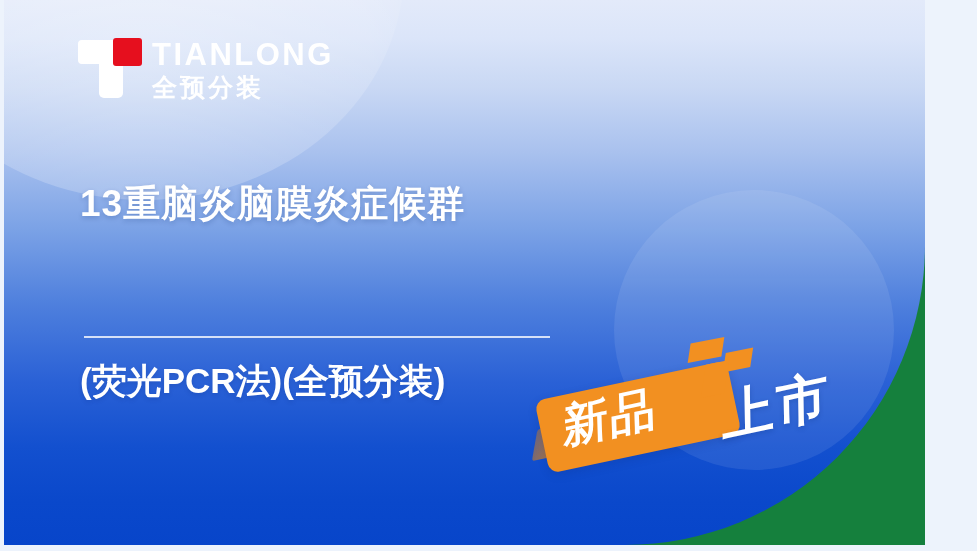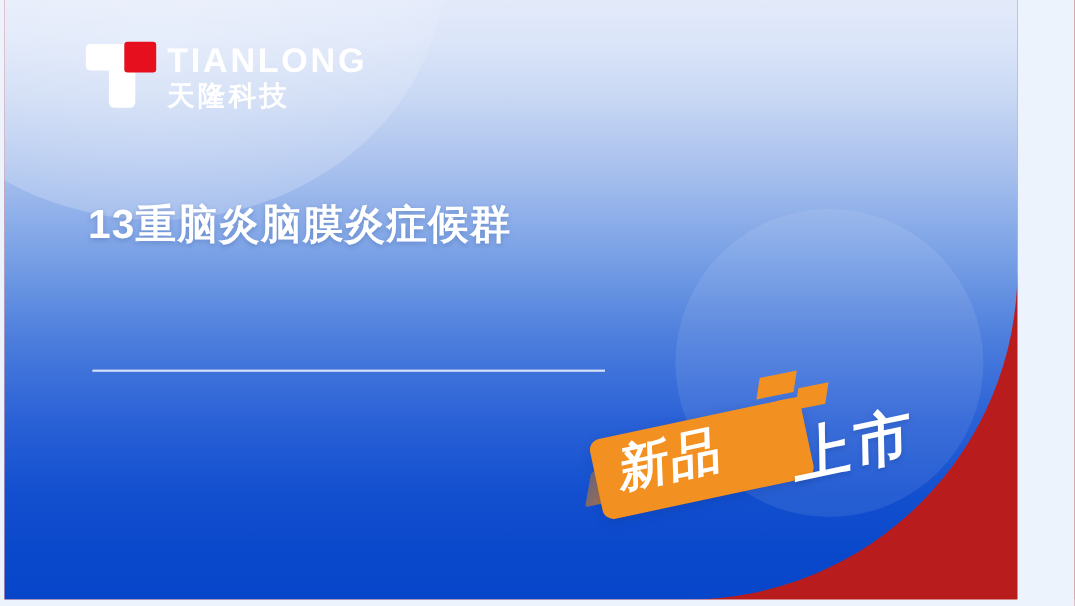--- a/index.html
+++ b/index.html
@@ -9,21 +9,21 @@
   }
   body {
     font-family: "Liberation Sans", "DejaVu Sans", sans-serif;
   }
 
   .poster {
     position: relative;
     width: 977px;
     height: 551px;
     overflow: hidden;
-    background: #b91c1c;
+    background: #15803d;
   }
 
   
   .panel {
     position: absolute;
     left: 4px;
     top: 0px;
     width: 921px;
     height: 545px;
     border-bottom-right-radius: 300px;
@@ -256,30 +256,31 @@
     <div class="circle-glow"></div>
 
     <div class="logo">
       <div class="logo-mark">
         <span class="lm-left"></span>
         <span class="lm-stem"></span>
         <span class="lm-red"></span>
       </div>
       <div class="logo-text">
         <div class="logo-en">TIANLONG</div>
-        <div class="logo-cn">天隆科技</div>
+        <div class="logo-cn">全预分装</div>
       </div>
     </div>
 
     <div class="headline">
       <span>13重脑炎脑膜炎症候群</span>
     </div>
 
     <div class="divider"></div>
 
+    <div class="subtitle">(荧光PCR法)(全预分装)</div>
 
     <div class="badge">
       <div class="badge-plate-tail"></div>
       <div class="badge-plate"></div>
       <div class="spark">
         <i class="s1"></i>
         <i class="s2"></i>
         <i class="s3"></i>
       </div>
       <div class="badge-xinpin">新品</div>

